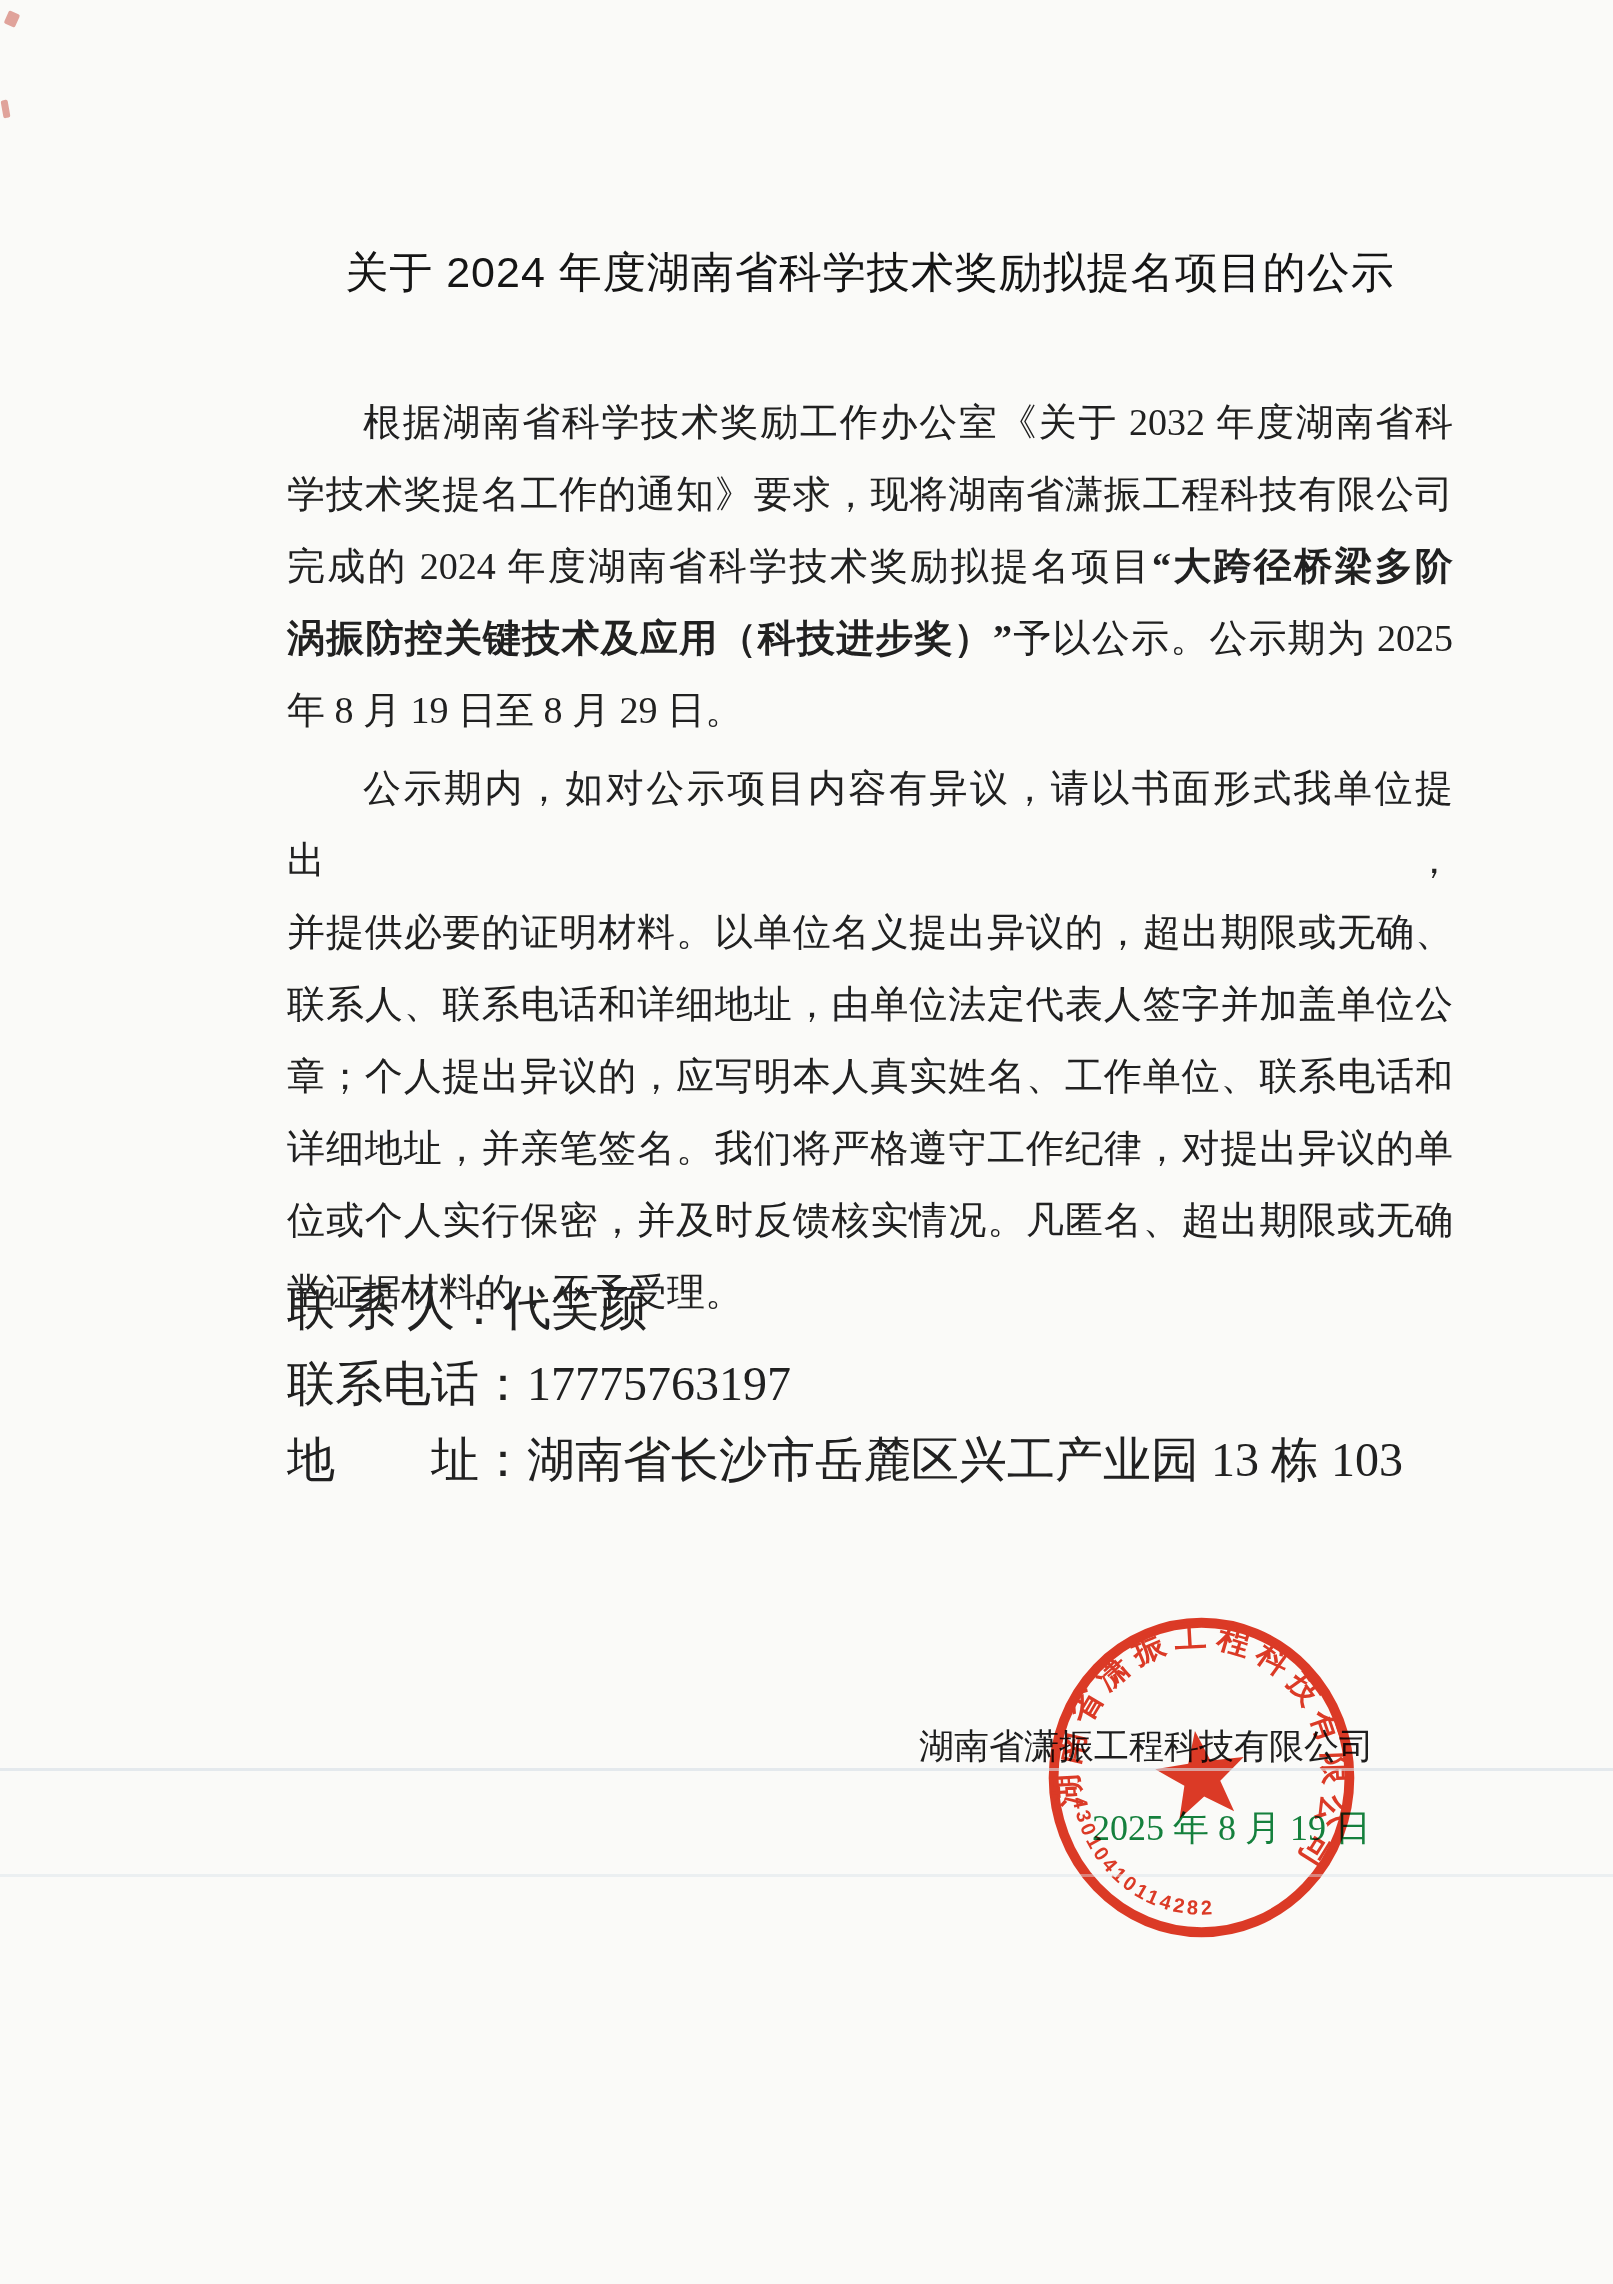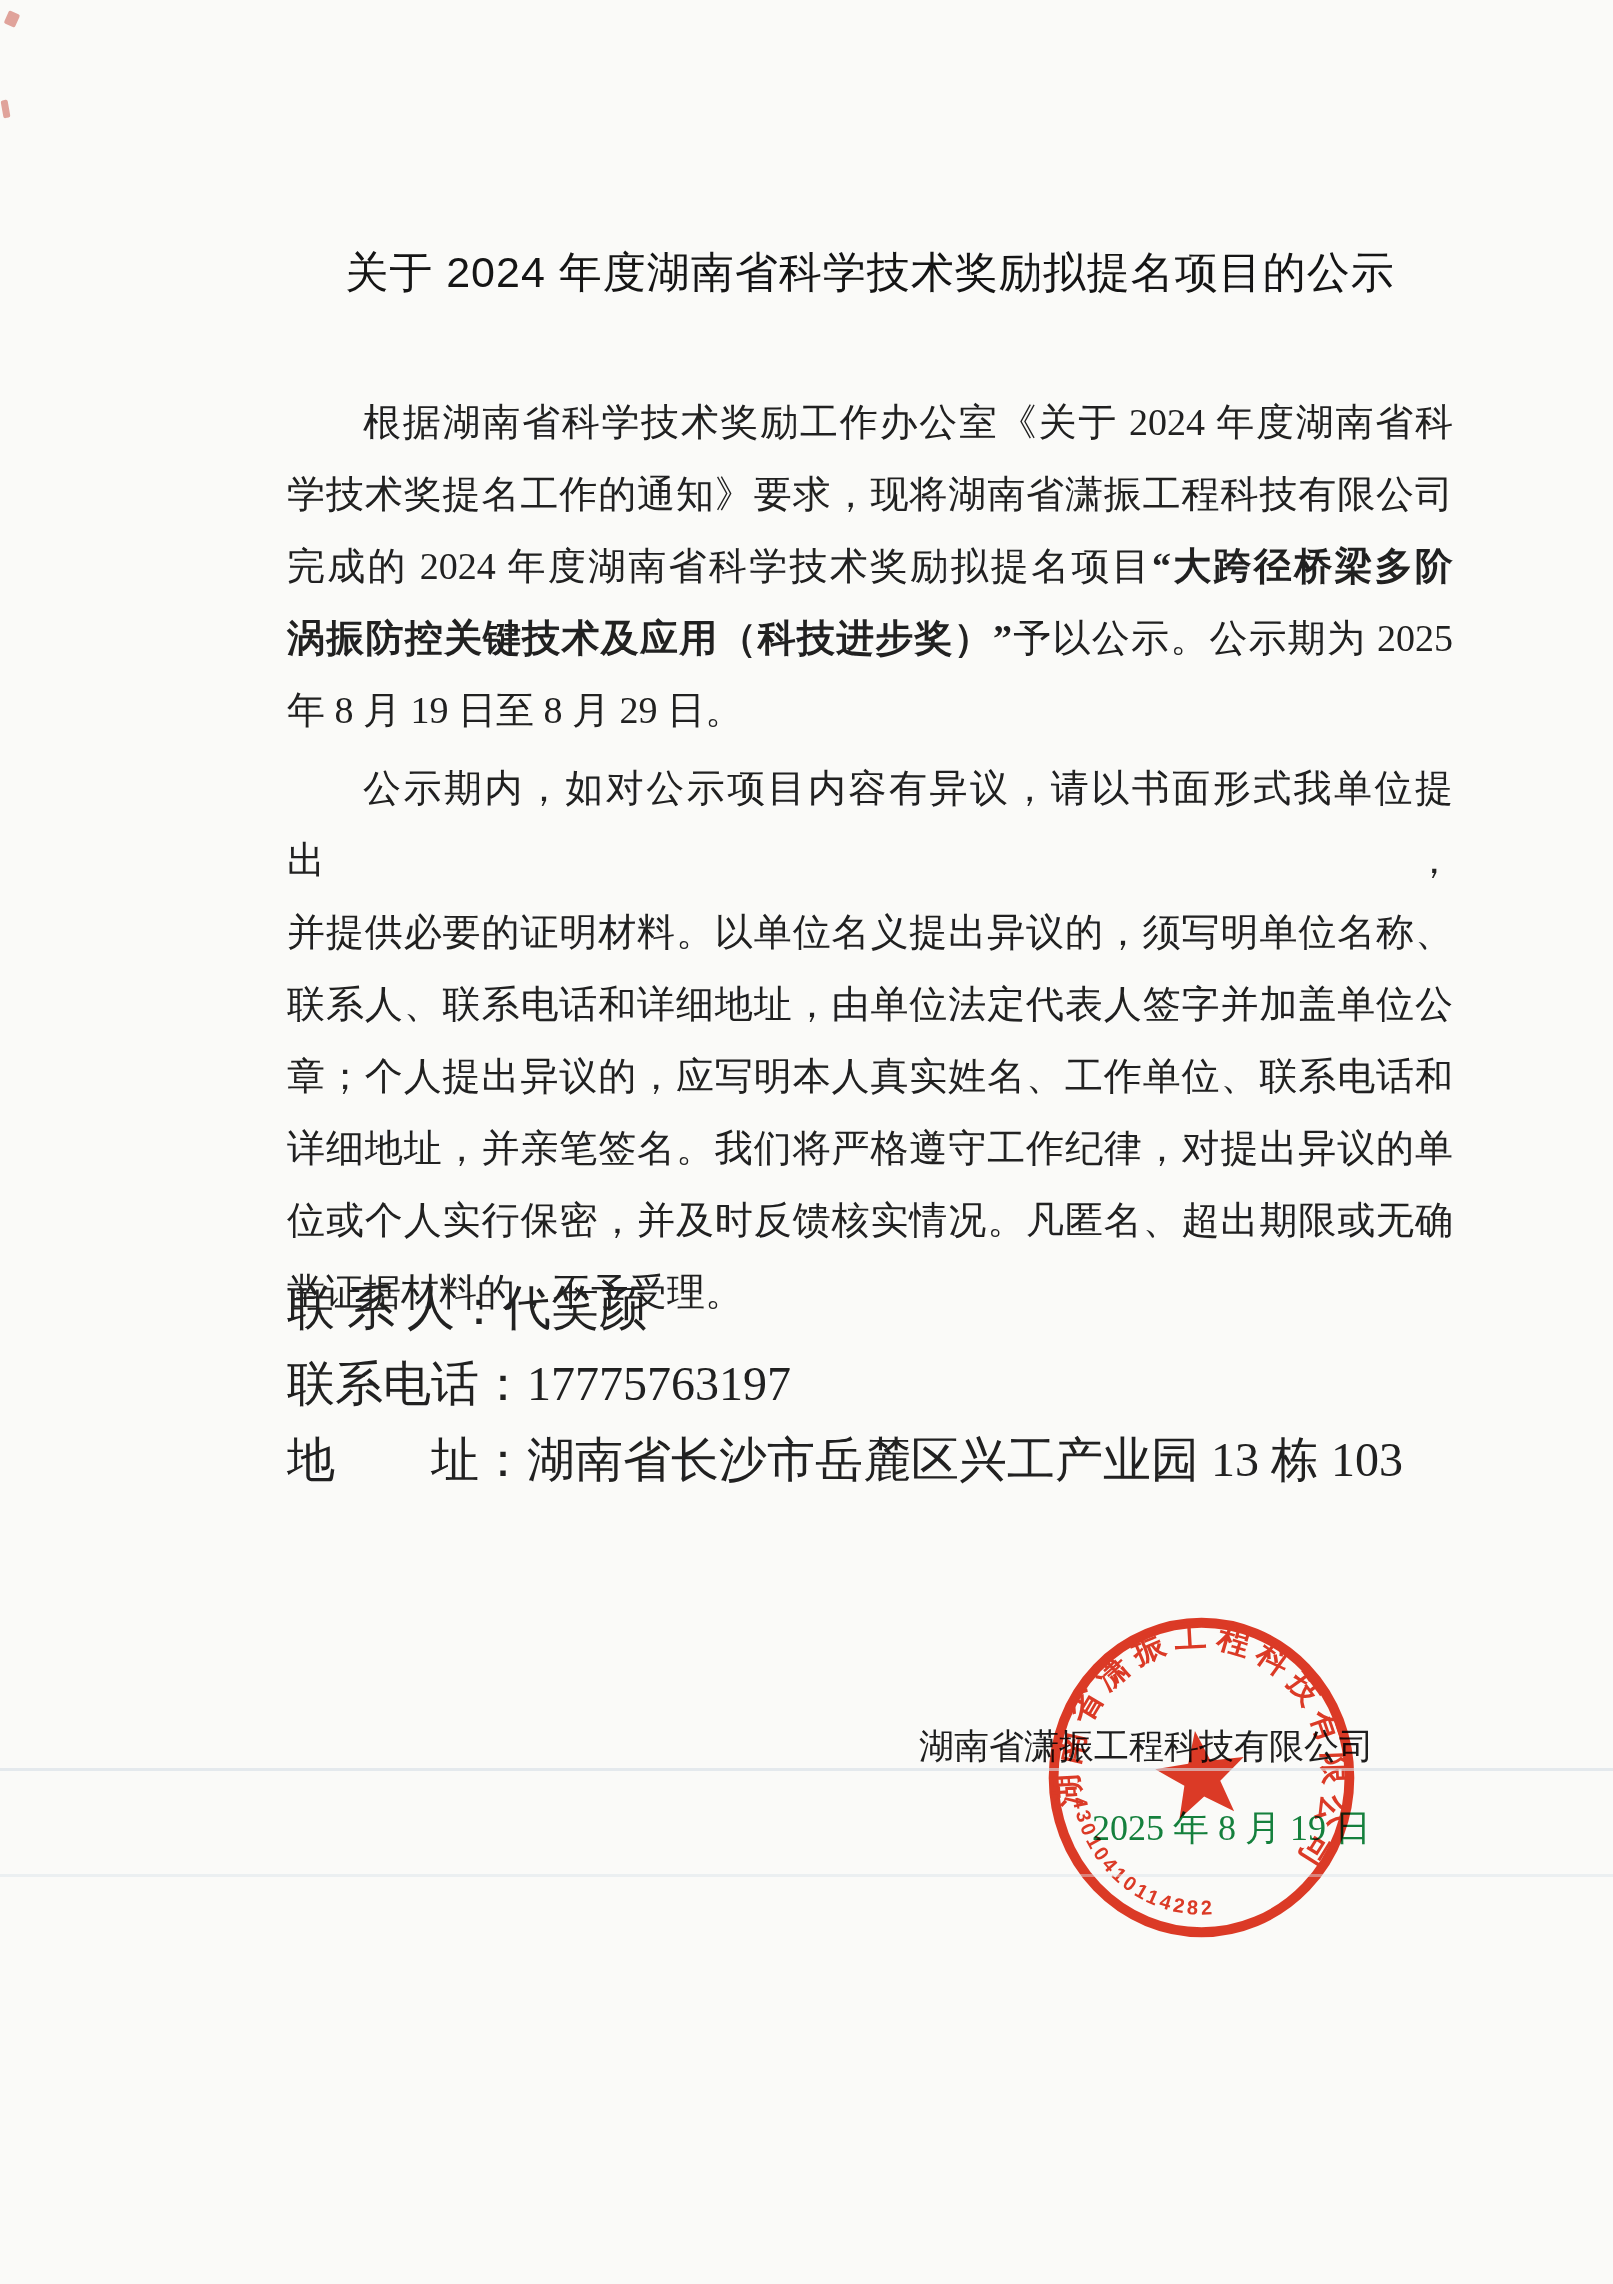--- a/index.html
+++ b/index.html
@@ -73,30 +73,30 @@
   .speck.s2{left:2px;top:100px;width:6.9px;height:17.6px;transform:rotate(-10deg);}
 </style>
 </head>
 <body>
 
 <div class="page">
 
   <div class="doc-title">关于 2024 年度湖南省科学技术奖励拟提名项目的公示</div>
 
   <div class="body-block p1">
-      <div class="tline indent"><span>根据湖南省科学技术奖励工作办公室《关于 2024 年度湖南省科</span></div>
+      <div class="tline indent"><span>根据湖南省科学技术奖励工作办公室《关于 2032 年度湖南省科</span></div>
       <div class="tline"><span>学技术奖提名工作的通知》要求，现将湖南省潇振工程科技有限公司</span></div>
       <div class="tline"><span>完成的 2024 年度湖南省科学技术奖励拟提名项目</span><span class="b">“大跨径桥梁多阶</span></div>
       <div class="tline"><span class="b">涡振防控关键技术及应用（科技进步奖）”</span><span>予以公示。公示期为 2025</span></div>
       <div class="tline last"><span>年 8 月 19 日至 8 月 29 日。</span></div>
     </div>
 
   <div class="body-block p2">
       <div class="tline indent"><span>公示期内，如对公示项目内容有异议，请以书面形式我单位提出，</span></div>
-      <div class="tline"><span>并提供必要的证明材料。以单位名义提出异议的，须写明单位名称、</span></div>
+      <div class="tline"><span>并提供必要的证明材料。以单位名义提出异议的，超出期限或无确、</span></div>
       <div class="tline"><span>联系人、联系电话和详细地址，由单位法定代表人签字并加盖单位公</span></div>
       <div class="tline"><span>章；个人提出异议的，应写明本人真实姓名、工作单位、联系电话和</span></div>
       <div class="tline"><span>详细地址，并亲笔签名。我们将严格遵守工作纪律，对提出异议的单</span></div>
       <div class="tline"><span>位或个人实行保密，并及时反馈核实情况。凡匿名、超出期限或无确</span></div>
       <div class="tline last"><span>凿证据材料的，不予受理。</span></div>
     </div>
 
   <div class="contacts">
     <div class="contact-line">联  系  人：代笑颜</div>
     <div class="contact-line">联系电话：17775763197</div>

